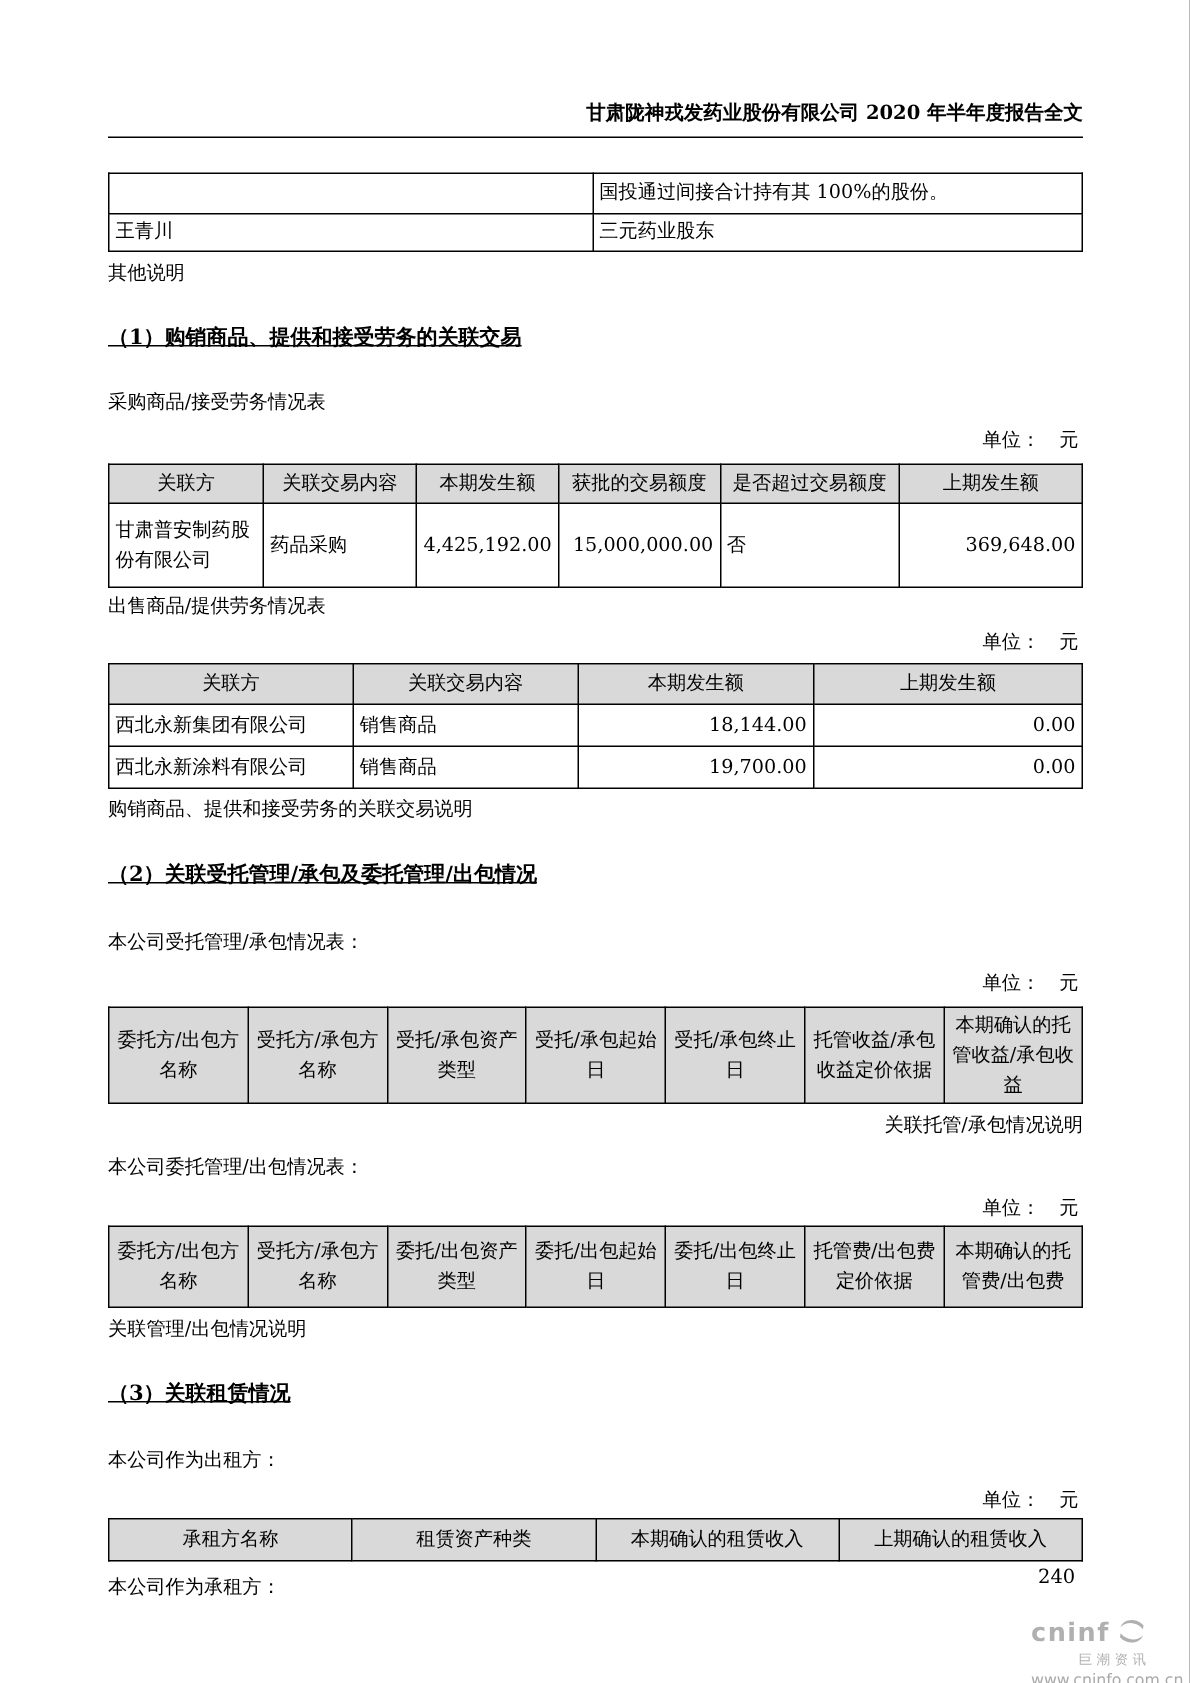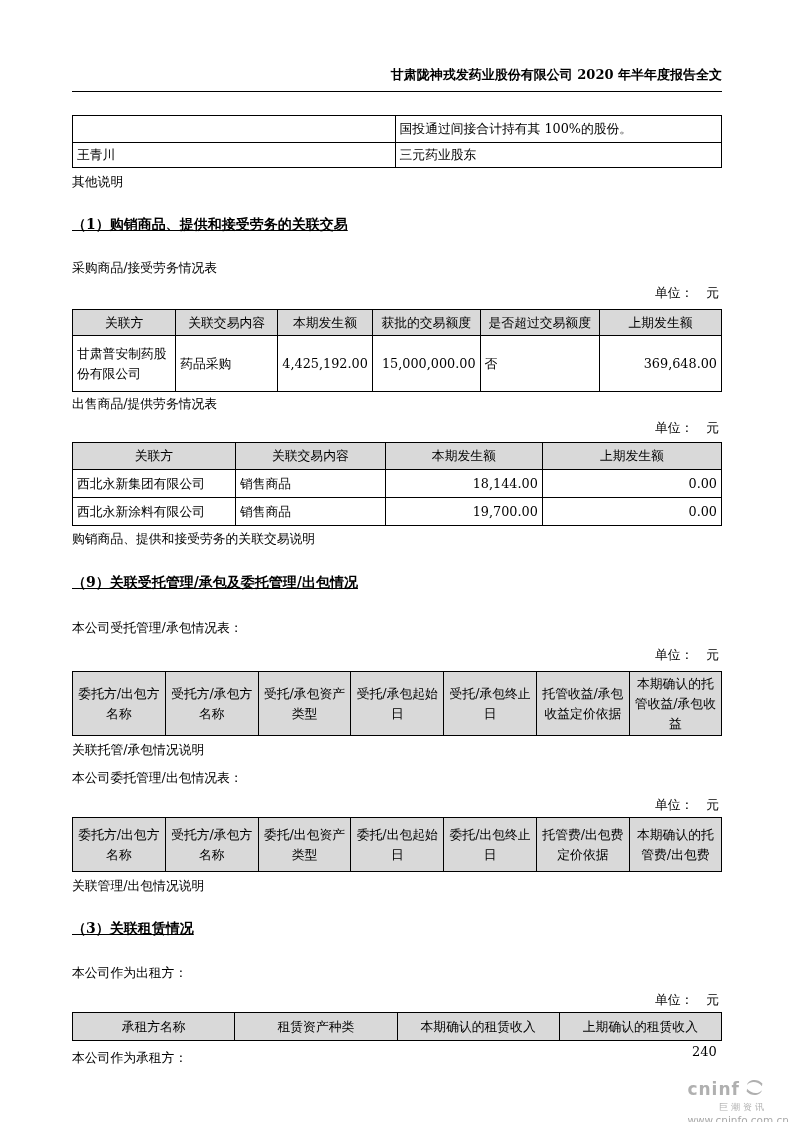--- a/index.html
+++ b/index.html
@@ -60,21 +60,21 @@
   .mt-unit1 { margin-top: 8px; }
   .mt-ptable { margin-top: 7px; }
   .mt-cap2 { margin-top: 4px; }
   .mt-unit2 { margin-top: 7px; }
   .mt-stable { margin-top: 5px; }
   .mt-note1 { margin-top: 5px; }
   .mt-h2b { margin-top: 26px; }
   .mt-cap3 { margin-top: 28px; }
   .mt-unit3 { margin-top: 10px; }
   .mt-etable { margin-top: 7px; }
-  .mt-note2 { margin-top: 6px; }
+  .mt-note2 { margin-top: 6px; text-align: right; }
   .mt-cap4 { margin-top: 11px; }
   .mt-unit4 { margin-top: 10px; }
   .mt-otable { margin-top: 3px; }
   .mt-note3 { margin-top: 6px; }
   .mt-h2c { margin-top: 25px; }
   .mt-cap5 { margin-top: 27px; }
   .mt-unit5 { margin-top: 10px; }
   .mt-ltable { margin-top: 3px; }
   .mt-cap6 { margin-top: 9px; }
 
@@ -186,21 +186,21 @@
           <td>西北永新涂料有限公司</td>
           <td>销售商品</td>
           <td class="num">19,700.00</td>
           <td class="num">0.00</td>
         </tr>
       </tbody>
     </table>
 
     <div class="note mt-note1">购销商品、提供和接受劳务的关联交易说明</div>
 
-    <div class="h2 mt-h2b">（9）关联受托管理/承包及委托管理/出包情况</div>
+    <div class="h2 mt-h2b">（2）关联受托管理/承包及委托管理/出包情况</div>
 
     <div class="cap mt-cap3">本公司受托管理/承包情况表：</div>
     <div class="unit mt-unit3">单位：　元</div>
 
     <table class="mt-etable">
       <colgroup>
         <col style="width:14.3%">
           <col style="width:14.3%">
           <col style="width:14.3%">
         <col style="width:14.3%">

